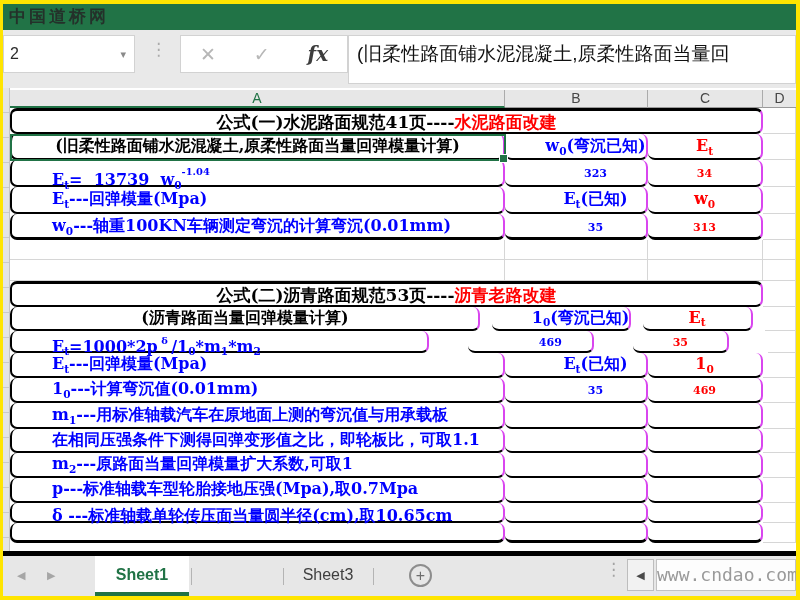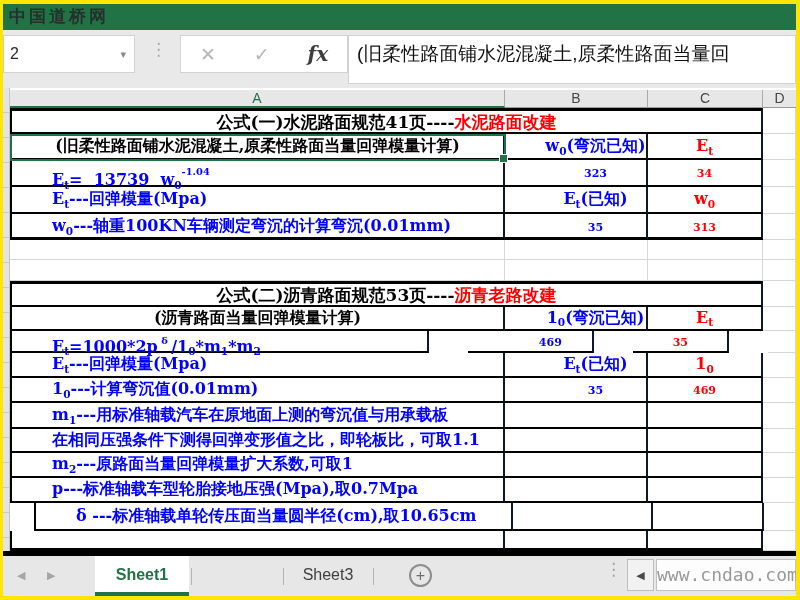--- a/index.html
+++ b/index.html
@@ -42,21 +42,21 @@
   #ch-b{width:143px;}
   #ch-c{width:115px;}
   #ch-d{width:33px;border-right:none;}
 
   #sheet-rows{position:absolute;left:7px;top:20px;width:786px;
       font-family:"DejaVu Serif","Liberation Serif",serif;font-weight:bold;}
   .row{display:flex;}
   .cell{box-sizing:border-box;overflow:visible;white-space:nowrap;font-size:16px;}
   .ca{width:495px;} .cb{width:143px;} .cc{width:115px;} .cd{width:33px;}
   .ca.merged{width:753px;}
-  .tc{border-right:2px solid #0f172a;border-bottom:2px solid #000;}
+  .tc{border-right:2px solid #d946ef;border-bottom:2px solid #000;border-radius:7px;}
   .tc.first{border-left:2px solid #000;}
   .ttop .tc{border-top:3px solid #000;}
   .tbot .tc{border-bottom:3px solid #000;}
   .gc{border-right:1px solid #d6d6d6;border-bottom:1px solid #d6d6d6;}
   .center{text-align:center;}
   .left{padding-left:4px;}
   .c-blue{color:#0000ff;padding-left:40px;}
   .c-red{color:#ff0000;}
   .c-black{color:#000;}
   .title-cell{text-align:center;color:#000;font-size:17px;}
@@ -166,21 +166,21 @@
         <div class="row" style="height: 21px;">
           <div class="cell ca gc" style="line-height: 18px;"></div>
           <div class="cell cb gc" style="line-height: 18px;"></div>
           <div class="cell cc gc" style="line-height: 18px;"></div>
           <div class="cell cd gc" style="line-height: 18px;"></div>
         </div>
         <div class="row ttop" style="height: 26px;">
           <div class="cell ca merged tc first title-cell" style="line-height: 23px;">公式(二)沥青路面规范53页----<span class="red">沥青老路改建</span></div>
           <div class="cell cd gc" style="line-height: 23px;"></div>
         </div>
-        <div class="row" style="height: 24px;">
+        <div class="row" style="height: 24px; gap: 12px;">
           <div class="cell ca tc first c-black center" style="line-height: 21px;">(沥青路面当量回弹模量计算)</div>
           <div class="cell cb tc center c-blue" style="line-height: 21px;">1<sub>0</sub>(弯沉已知)</div>
           <div class="cell cc tc center c-red" style="line-height: 21px;">E<sub>t</sub></div>
           <div class="cell cd gc" style="line-height: 21px;"></div>
         </div>
         <div class="row" style="height: 22px; gap: 39px;">
           <div class="cell ca tc first c-blue left" style="line-height: 19px;">E<sub>t</sub>=1000*2p<sup> δ </sup>/1<sub>0</sub>*m<sub>1</sub>*m<sub>2</sub></div>
           <div class="cell cb tc center c-blue" style="line-height: 19px;"><span class="num">469</span></div>
           <div class="cell cc tc center c-red" style="line-height: 19px;"><span class="num">35</span></div>
           <div class="cell cd gc" style="line-height: 19px;"></div>
@@ -214,21 +214,21 @@
           <div class="cell cb tc center c-blue" style="line-height: 22px;"></div>
           <div class="cell cc tc center c-red" style="line-height: 22px;"></div>
           <div class="cell cd gc" style="line-height: 22px;"></div>
         </div>
         <div class="row" style="height: 25px;">
           <div class="cell ca tc first c-blue left" style="line-height: 22px;">p---标准轴载车型轮胎接地压强(Mpa),取0.7Mpa</div>
           <div class="cell cb tc center c-blue" style="line-height: 22px;"></div>
           <div class="cell cc tc center c-red" style="line-height: 22px;"></div>
           <div class="cell cd gc" style="line-height: 22px;"></div>
         </div>
-        <div class="row" style="height: 28px; margin-left: 24px;">
+        <div class="row" style="height: 20px;">
           <div class="cell ca tc first c-blue left" style="line-height: 25px;">δ ---标准轴载单轮传压面当量圆半径(cm),取10.65cm</div>
           <div class="cell cb tc center c-blue" style="line-height: 25px;"></div>
           <div class="cell cc tc center c-red" style="line-height: 25px;"></div>
           <div class="cell cd gc" style="line-height: 25px;"></div>
         </div>
         <div class="row tbot" style="height: 20px;">
           <div class="cell ca tc first " style="line-height: 17px;"></div>
           <div class="cell cb tc center c-blue" style="line-height: 17px;"></div>
           <div class="cell cc tc center c-red" style="line-height: 17px;"></div>
           <div class="cell cd gc" style="line-height: 17px;"></div>

